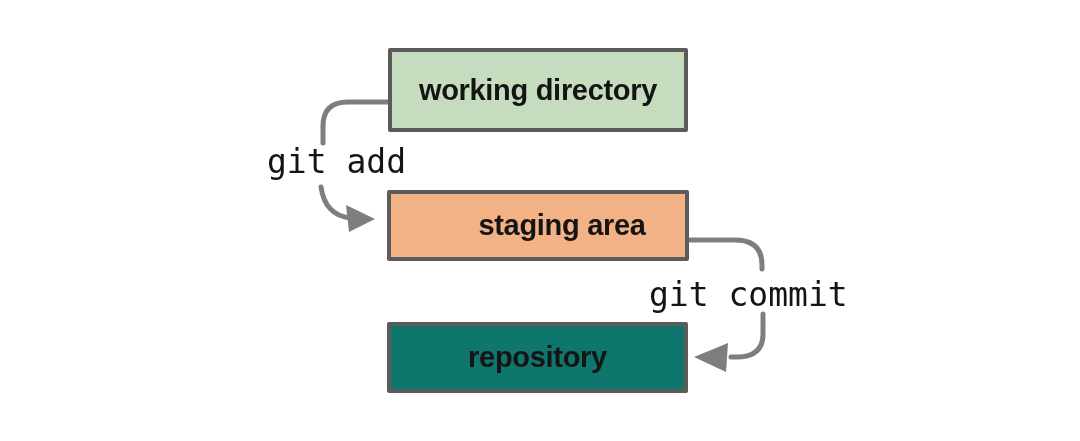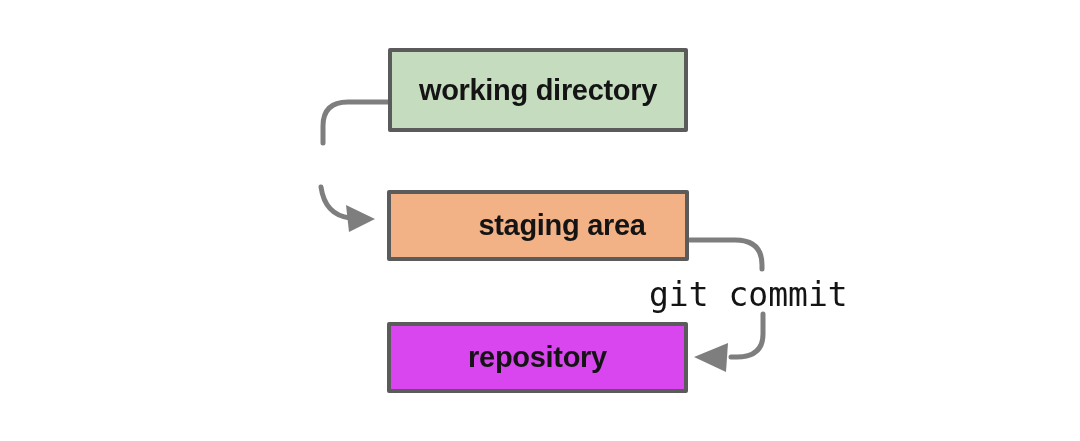--- a/index.html
+++ b/index.html
@@ -75,20 +75,21 @@
   </svg>
 
   <div class="node node-working" style="background-color: rgb(197, 220, 191);">
     <span class="node-label">working directory</span>
   </div>
 
   <div class="node node-staging" style="background-color: rgb(242, 178, 134);">
     <span class="node-label">staging area</span>
   </div>
 
-  <div class="node node-repository" style="background-color: #d946ef;">
+  <div class="node node-repository" style="background-color: #0f766e;">
     <span class="node-label">repository</span>
   </div>
 
+  <div class="edge-label edge-label-git-add">git add</div>
 
   <div class="edge-label edge-label-git-commit">git commit</div>
 
 </div>
 
 </body></html>

